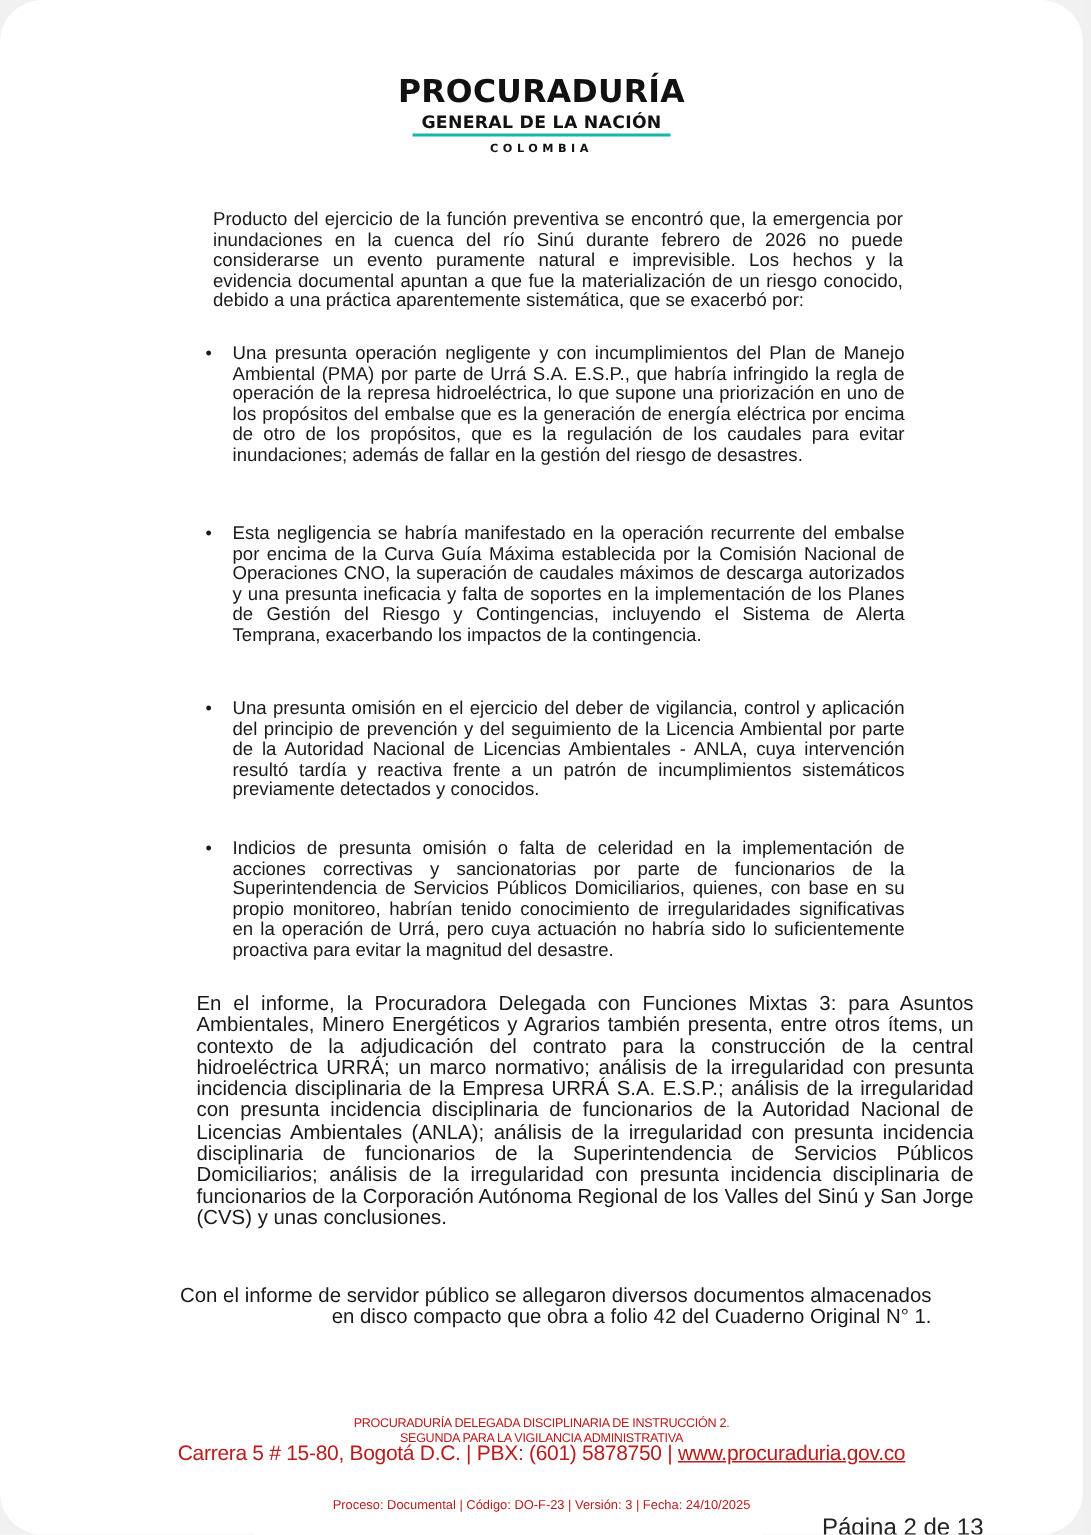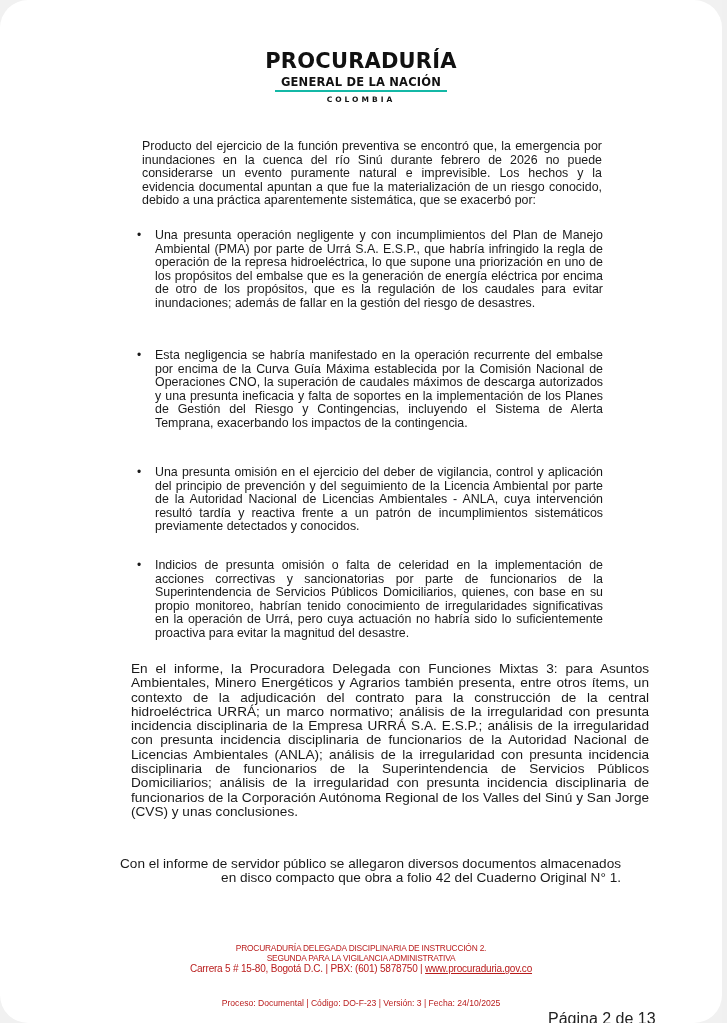--- a/index.html
+++ b/index.html
@@ -131,21 +131,21 @@
       top: 943px;
       text-align: center;
       color: #b91c1c;
     }
     .footer .f1, .footer .f2 {
       font-size: 8.4px;
       line-height: 10px;
       letter-spacing: -0.2px;
     }
     .footer .f3 {
-      font-size: 10px;
+      font-size: 14px;
       line-height: 11px;
       letter-spacing: -0.2px;
     }
     .footer .f3 .url {
       text-decoration: underline;
     }
     .footer .f4 {
       margin-top: 24px;
       font-size: 8.6px;
       line-height: 11px;

